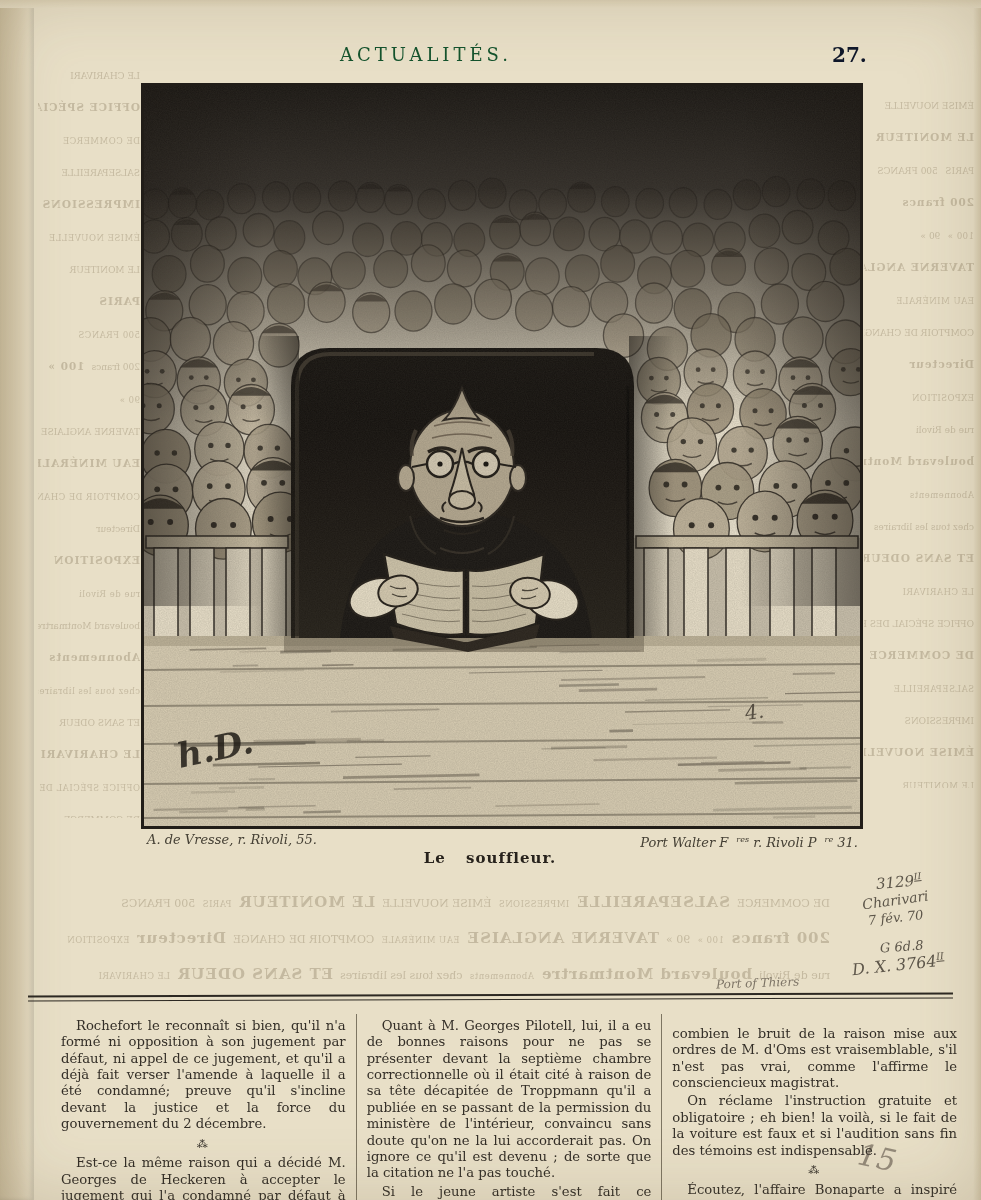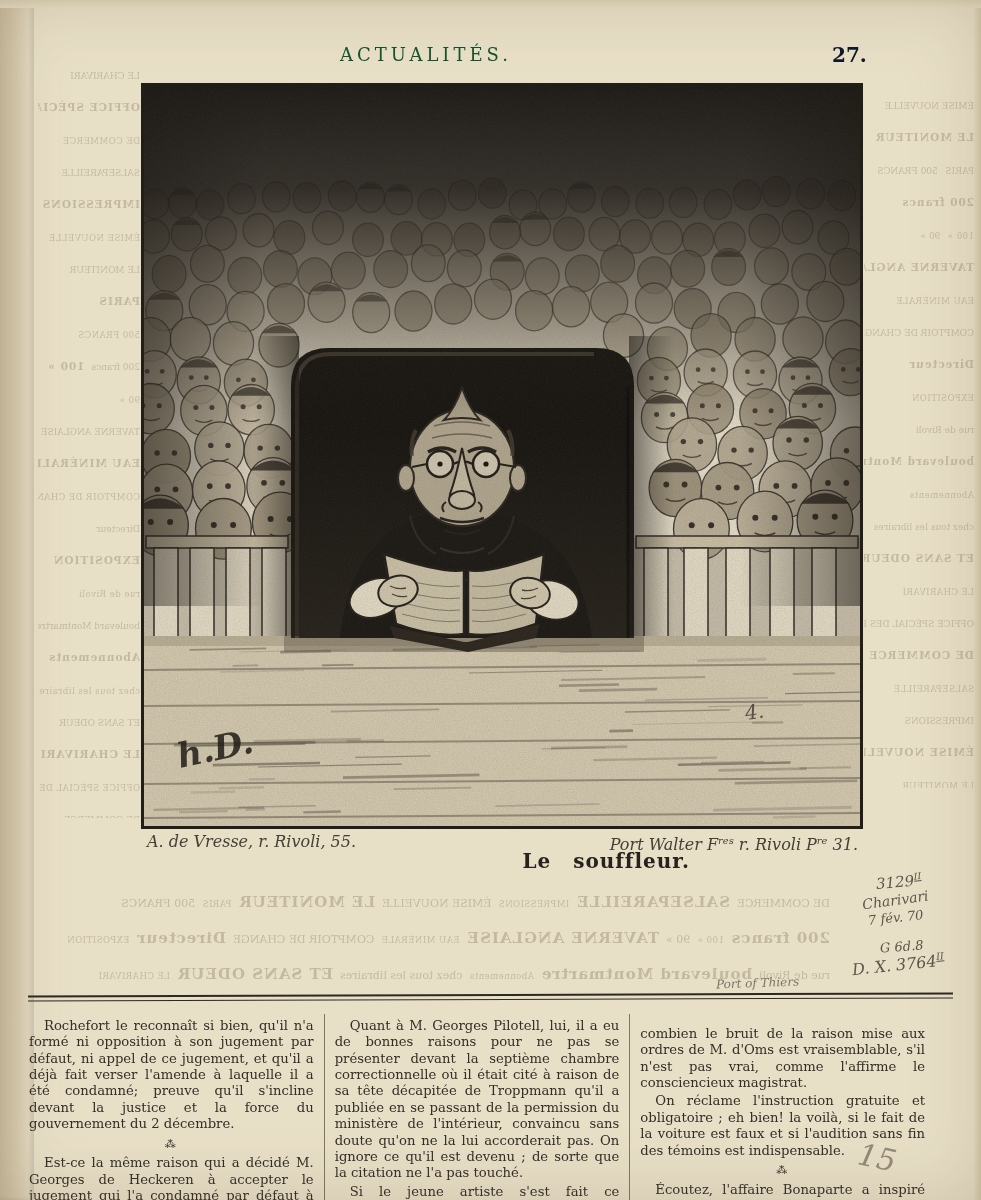--- a/index.html
+++ b/index.html
@@ -23,42 +23,42 @@
   .bleed-mid .b0{font-size:11px;}
 
   .masthead{position:absolute;left:340px;top:44px;width:300px;text-align:left;
         font-size:18px;letter-spacing:4px;color:#14532d;}
   .pageno{position:absolute;left:788px;top:43px;font-size:20px;font-weight:bold;color:#0f172a;margin-left:44px;}
 
   .plate-frame{position:absolute;left:141px;top:83px;width:722px;height:746px;
         border:3px solid #211d18;background:#ece4d0;box-sizing:border-box;}
   .plate-frame svg{display:block;}
 
-  .caption{position:absolute;font-style:italic;font-size:16px;color:#45403​5;color:#454035;}
+  .caption{position:absolute;font-style:italic;font-size:13px;color:#45403​5;color:#454035;}
   .caption-left{left:147px;top:832px;}
   .caption-right{left:600px;top:835px;width:258px;text-align:right;}
-  .caption .sup{font-size:.62em;vertical-align:super;}
-
-  .plate-title{position:absolute;left:290px;top:849px;width:400px;text-align:right;
-        font-size:20px;font-weight:bold;color:#27221c;letter-spacing:1px;word-spacing:14px;}
+  .caption .sup{font-size:.62em;vertical-align:super;margin-left:8px;}
+
+  .plate-title{position:absolute;left:290px;top:849px;width:400px;text-align:center;
+        font-size:15px;font-weight:bold;color:#27221c;letter-spacing:1px;word-spacing:14px;}
 
   .hand{position:absolute;font-family:"DejaVu Serif",serif;font-style:italic;color:#5d564a;}
   .hand .sup{font-size:.62em;vertical-align:super;text-decoration:underline;}
   .hw-catalog{left:876px;top:872px;font-size:15px;transform:rotate(-5deg);}
   .hw-journal{left:862px;top:892px;font-size:14px;transform:rotate(-8deg);}
   .hw-date{left:868px;top:910px;font-size:13px;transform:rotate(-6deg);}
   .hw-shelf{left:880px;top:939px;font-size:13px;transform:rotate(-4deg);}
   .hw-delteil{left:852px;top:955px;font-size:16px;transform:rotate(-6deg);}
   .hw-port{left:716px;top:976px;font-size:12px;color:#7c7365;transform:rotate(-2deg);}
   .hw-fifteen{left:858px;top:1140px;font-size:30px;color:#948a7a;transform:rotate(12deg);}
 
   .rule-double{position:absolute;left:28px;top:994px;width:925px;height:3px;
         border-top:2px solid #2c2822;border-bottom:1px solid #2c2822;transform:rotate(-.2deg);}
 
-  .columns{position:absolute;left:19px;top:1014px;width:916px;height:186px;display:flex;overflow:hidden;}
+  .columns{position:absolute;left:51px;top:1014px;width:916px;height:186px;display:flex;overflow:hidden;}
   .col{flex:1;padding:4px 10px 0 10px;font-size:13.2px;line-height:1.24;text-align:justify;color:#332e27;}
   .col + .col{border-left:1px solid #7d7562;}
   .col p{margin:0 0 2px 0;}
   .col p.indent{text-indent:15px;}
   .col-3{padding-top:12px;}
   .orn{display:block;text-align:center;font-size:11px;color:#2f2a24;margin:5px 0 4px 0;letter-spacing:2px;text-indent:0;}
 </style>
 </head>
 <body>
 

